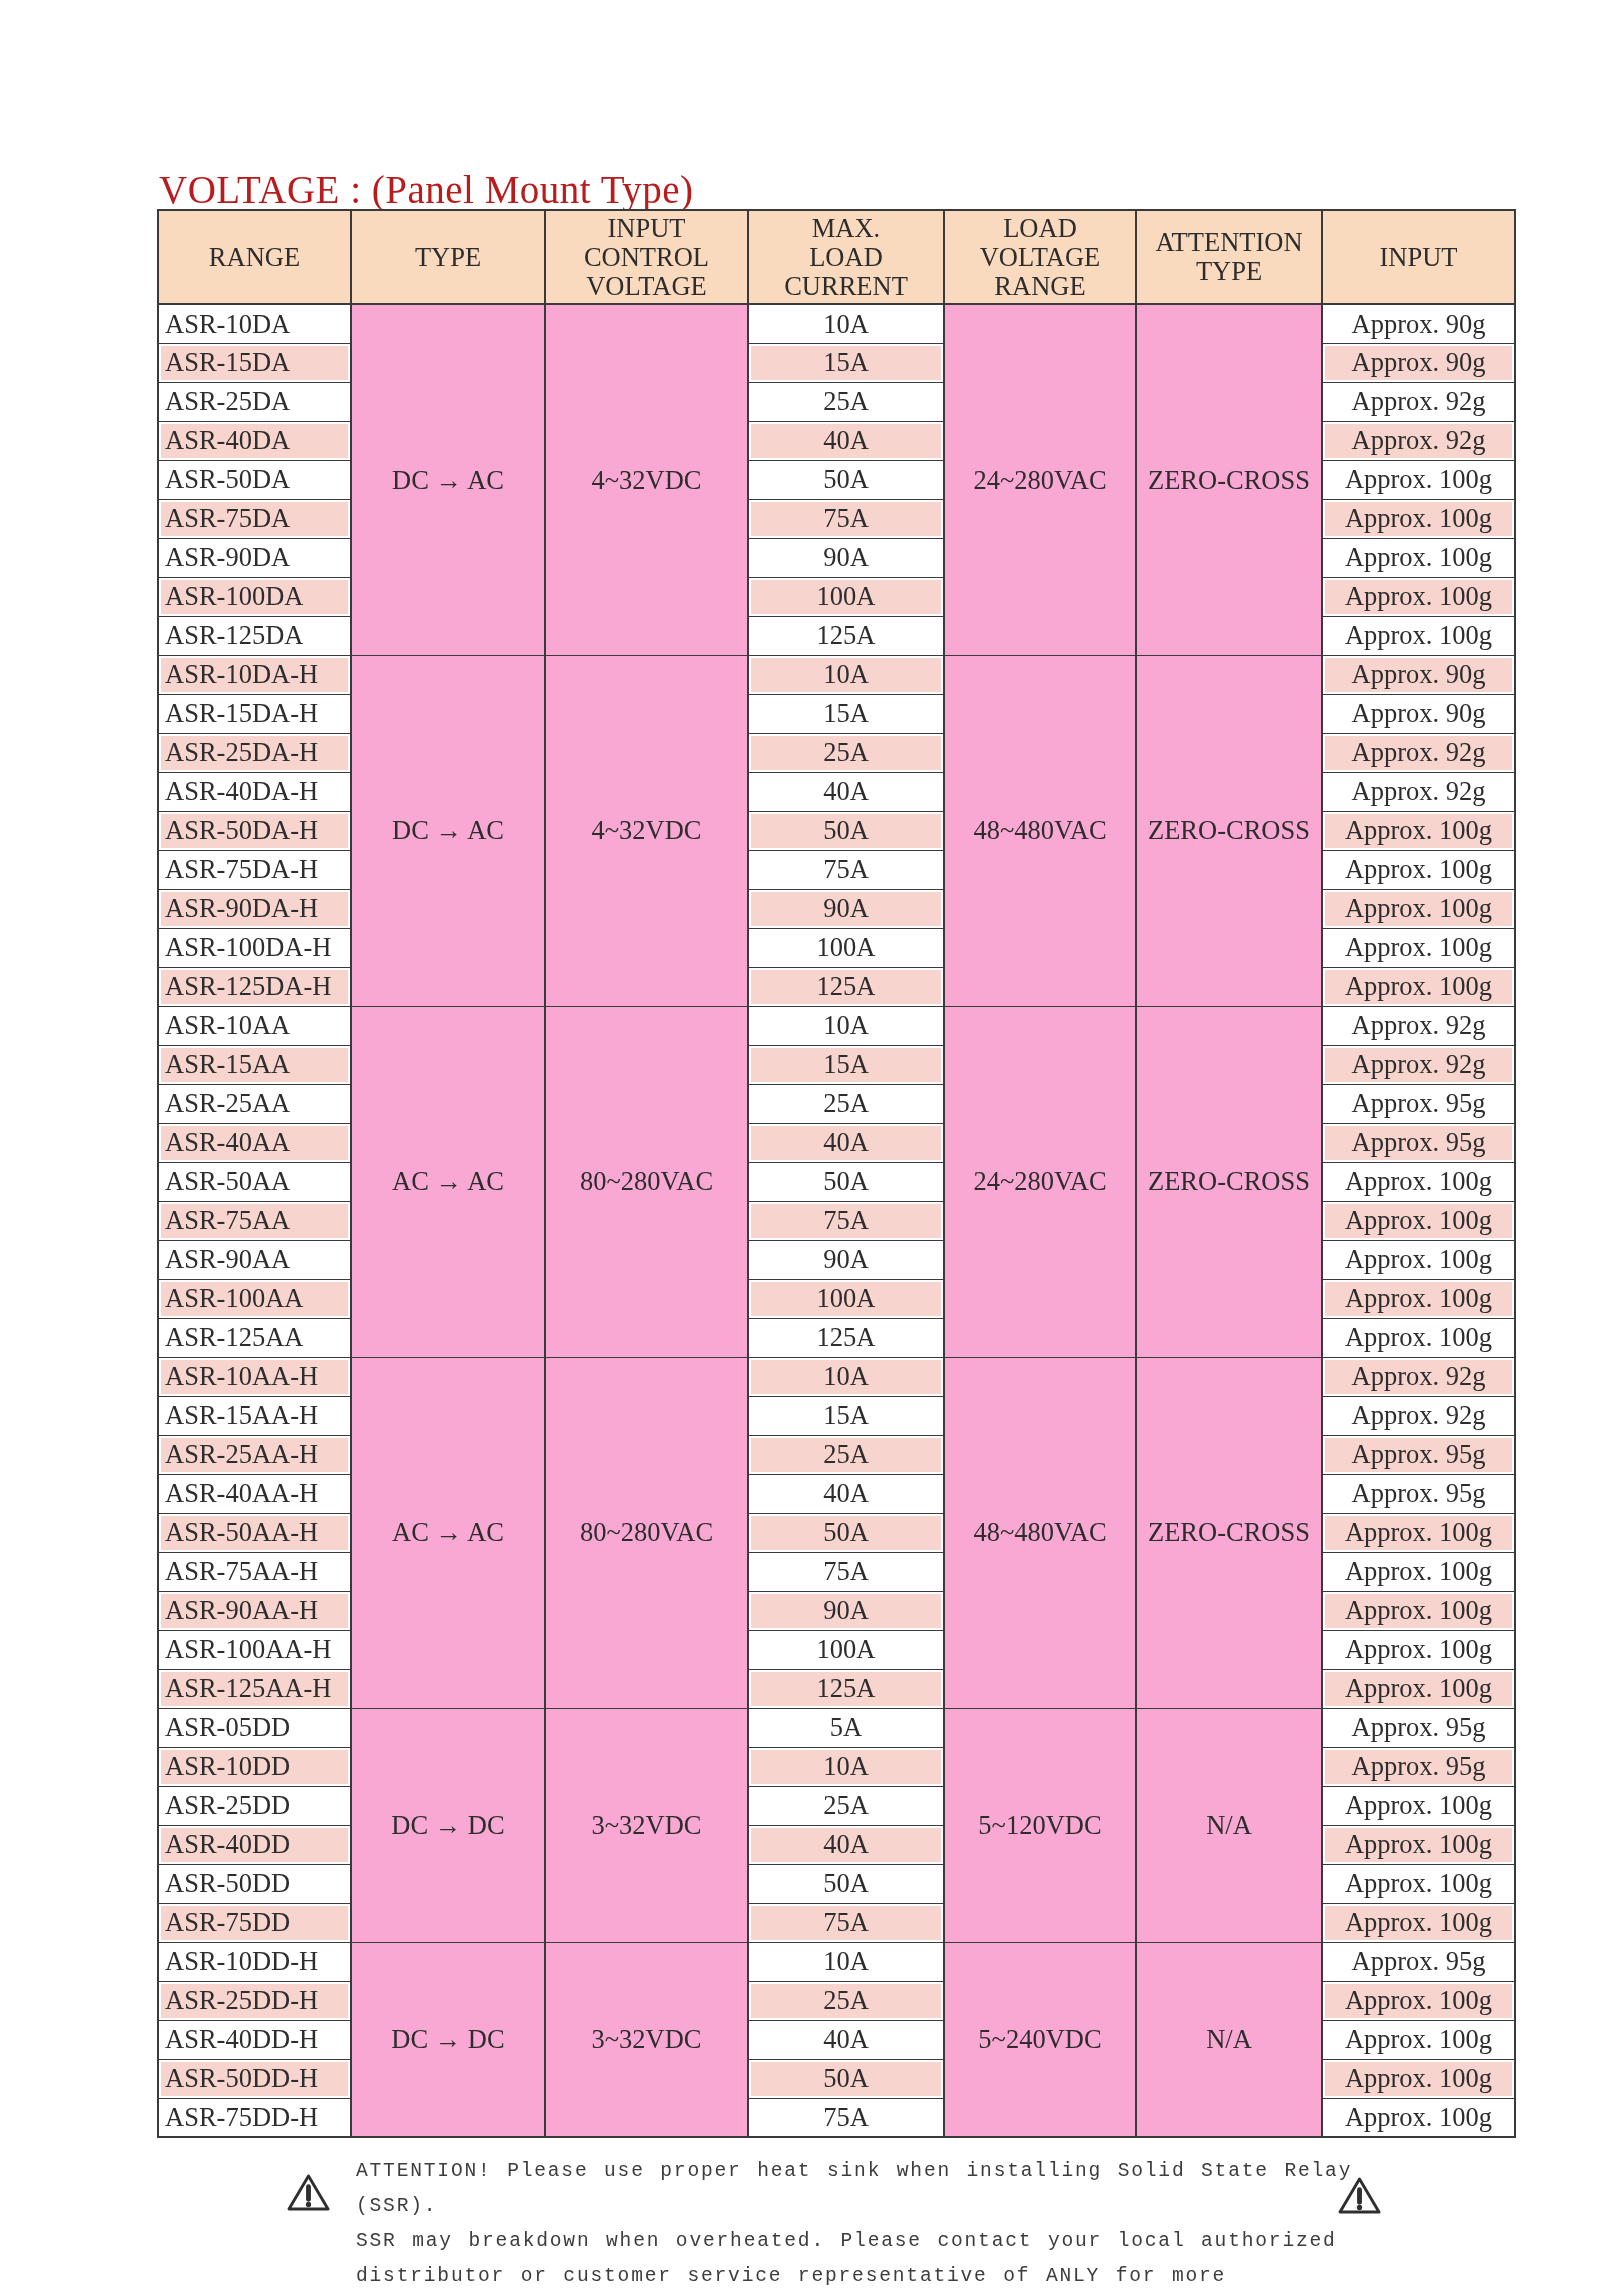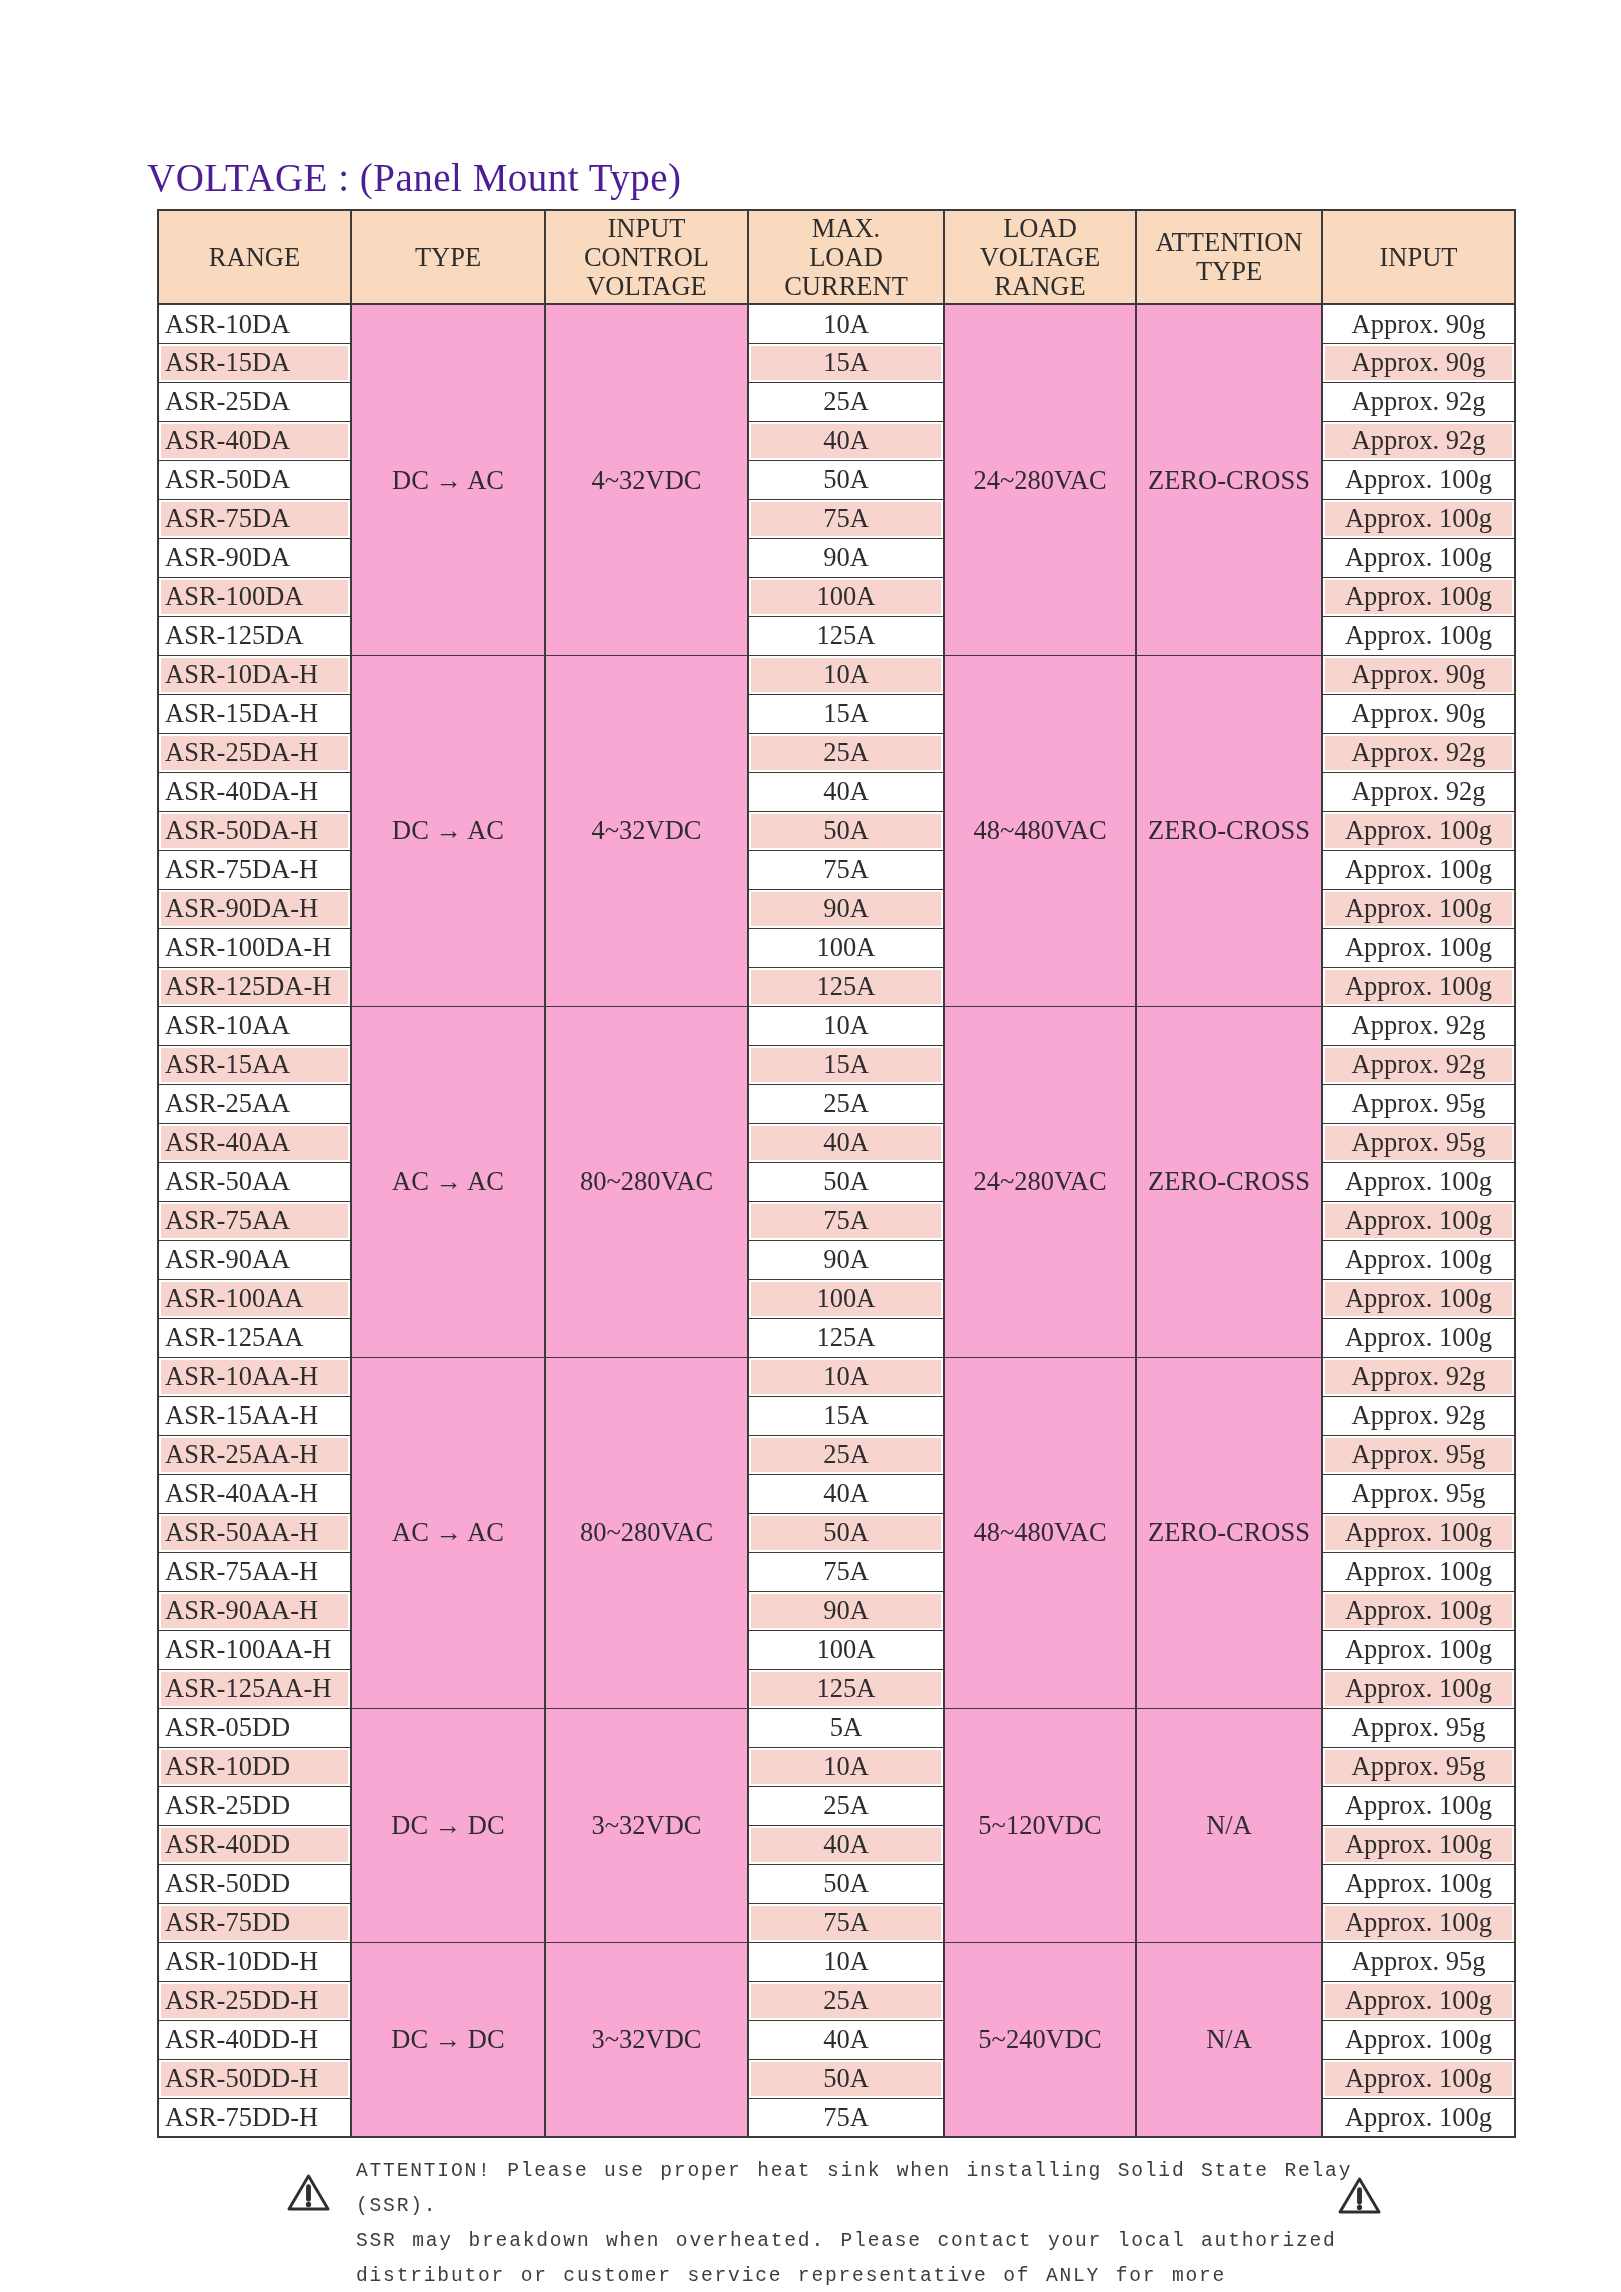--- a/index.html
+++ b/index.html
@@ -14,25 +14,25 @@
     position:relative;
     width:1621px;height:2293px;
     background:#ffffff;
     font-family:"Liberation Serif","DejaVu Serif",serif;
     color:var(--text);
     overflow:hidden;
   }
   .title{
     position:absolute;
     left:147px;top:155px;
-    margin:0;
+    margin:12px;
     font-size:39px;
     font-weight:normal;
     letter-spacing:0.5px;
-    color:#4c1d95;
+    color:#b91c1c;
     white-space:nowrap;
   }
   table.relay-table{
     position:absolute;
     left:157px;top:209px;
     width:1358px;
     border-collapse:collapse;
     table-layout:fixed;
     border:2.9px solid var(--border);
   }

